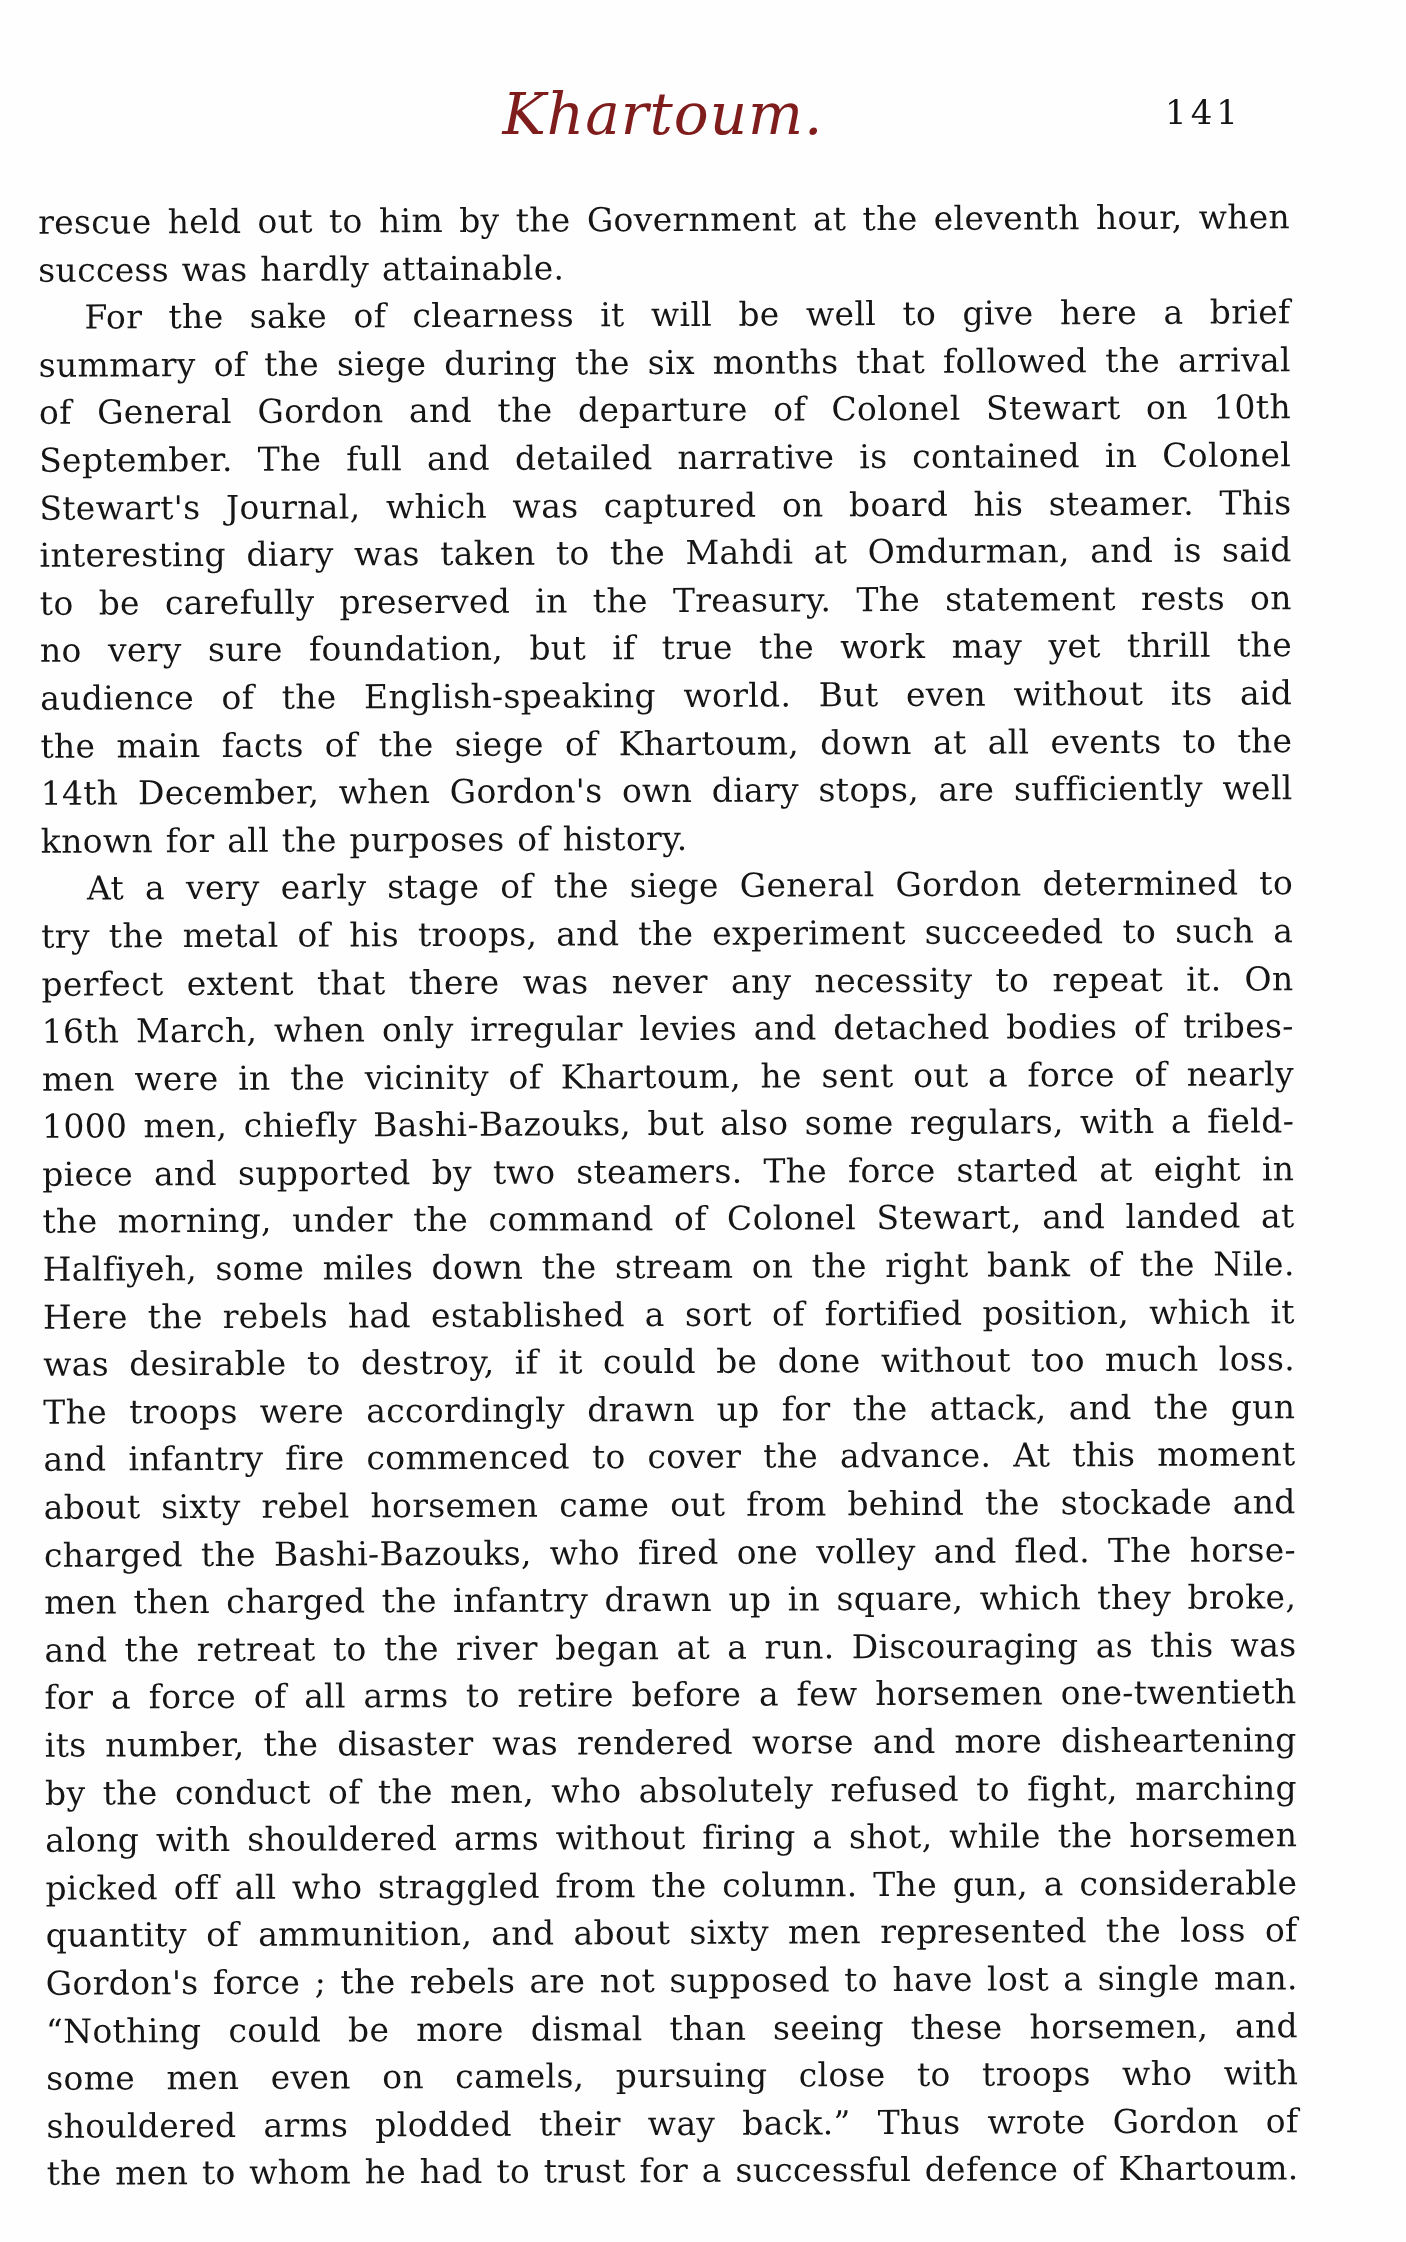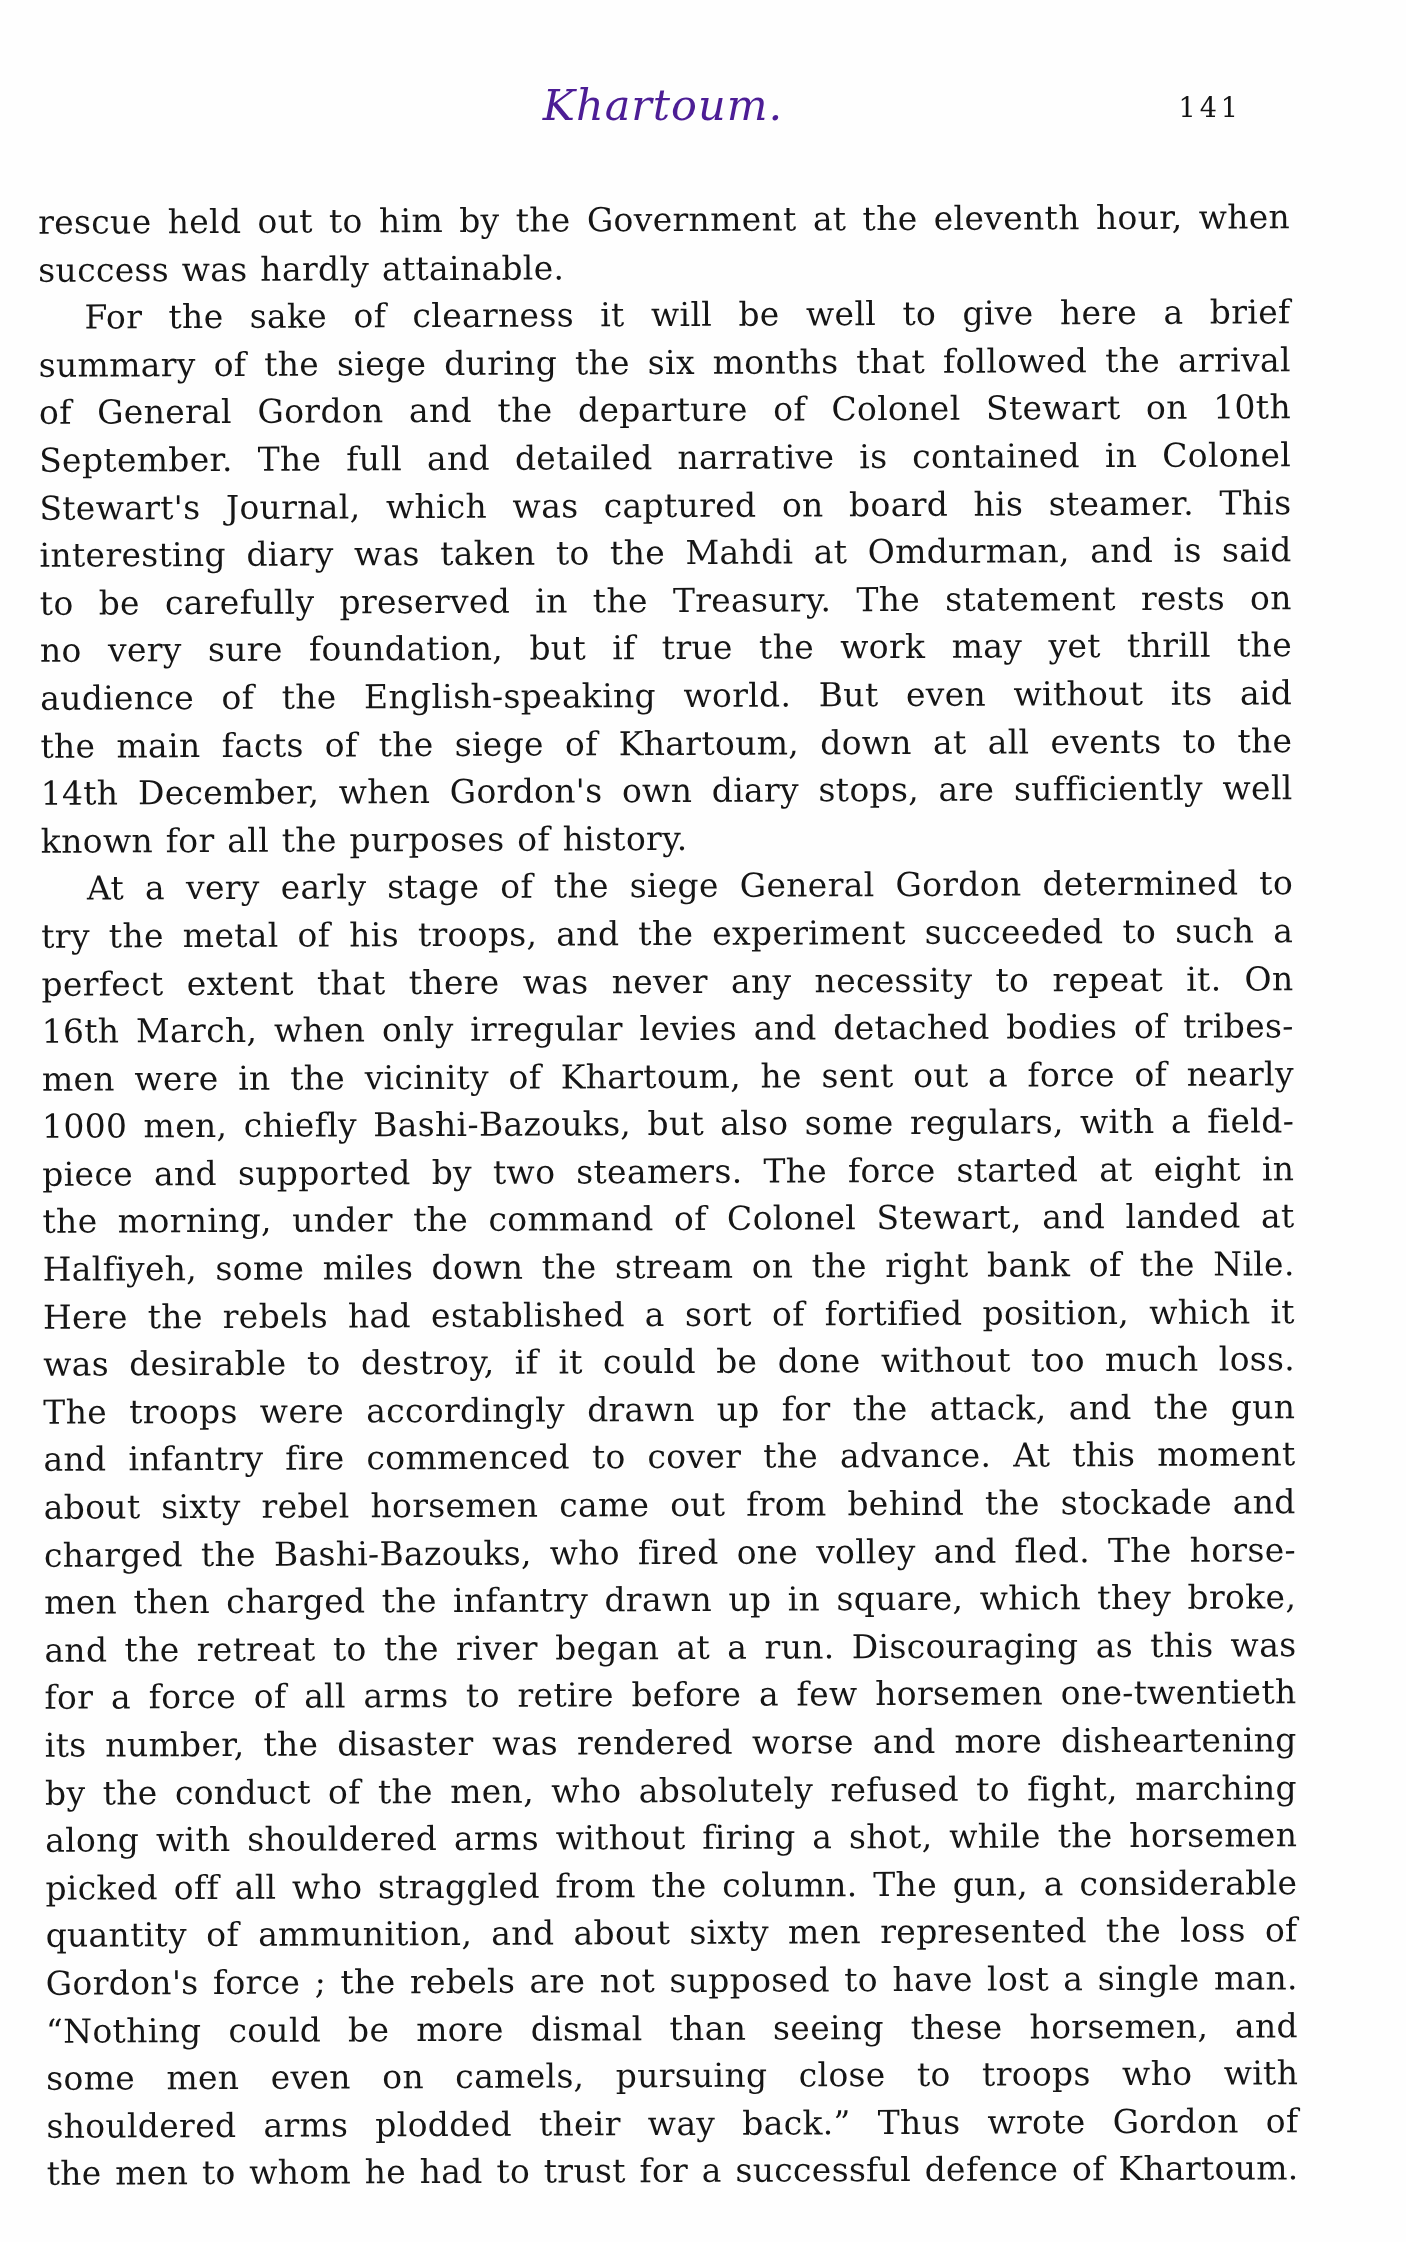--- a/index.html
+++ b/index.html
@@ -20,29 +20,29 @@
     position: absolute;
     top: 80px;
     left: 38px;
     width: 1250px;
     height: 70px;
   }
   .running-title {
     display: block;
     text-align: center;
     font-style: italic;
-    font-size: 43px;
+    font-size: 58px;
     letter-spacing: 1px;
-    color: #4c1d95;
+    color: #7f1d1d;
   }
   .page-number {
     position: absolute;
     top: 12px;
     right: 46px;
-    font-size: 27px;
+    font-size: 34px;
     letter-spacing: 4px;
     color: #141414;
   }
   .body-text {
     position: absolute;
     top: 196px;
     left: 38px;
     width: 1252px;
     transform: rotate(-0.25deg);
     transform-origin: 50% 0%;

